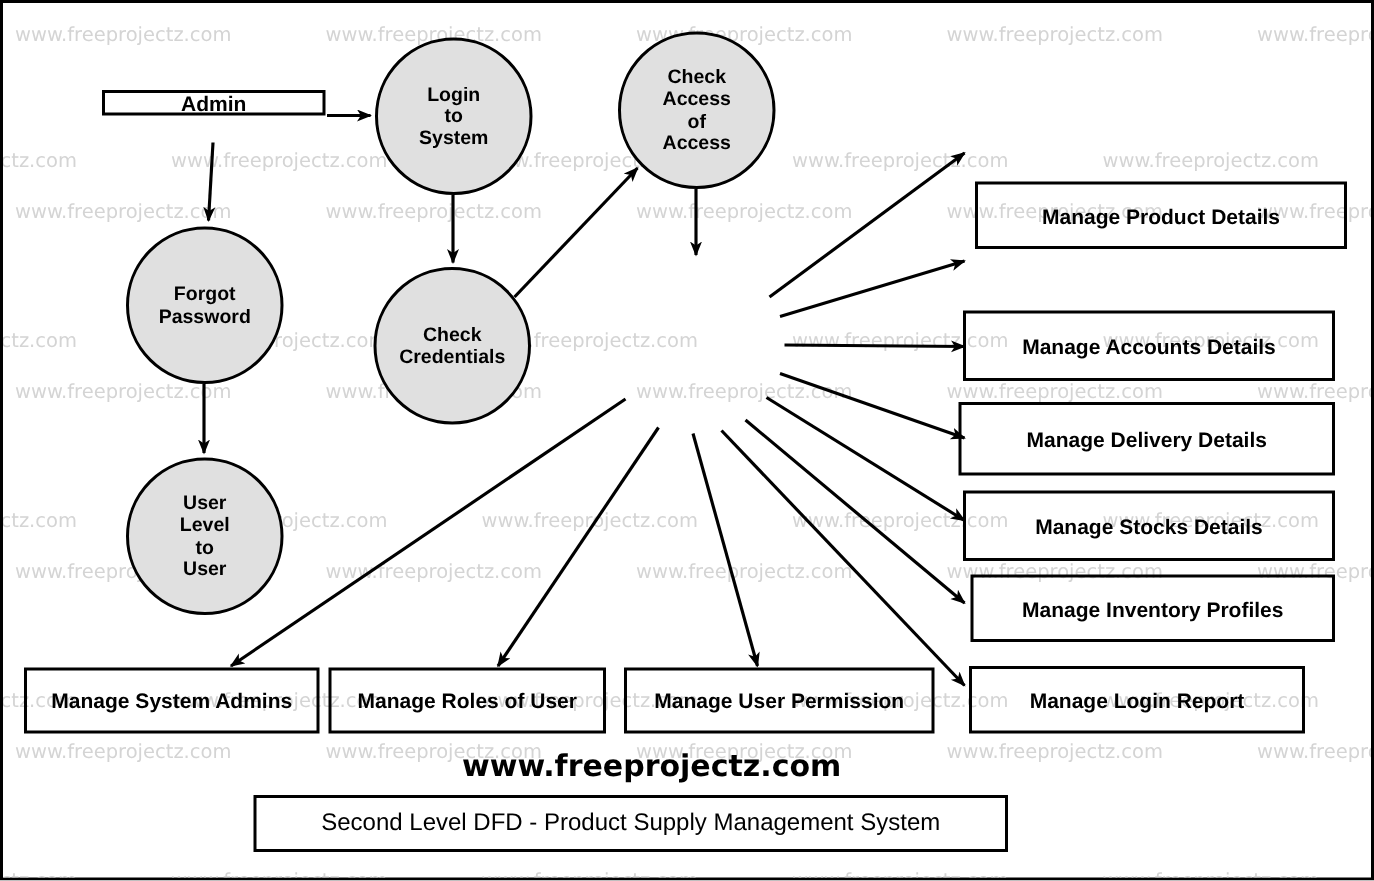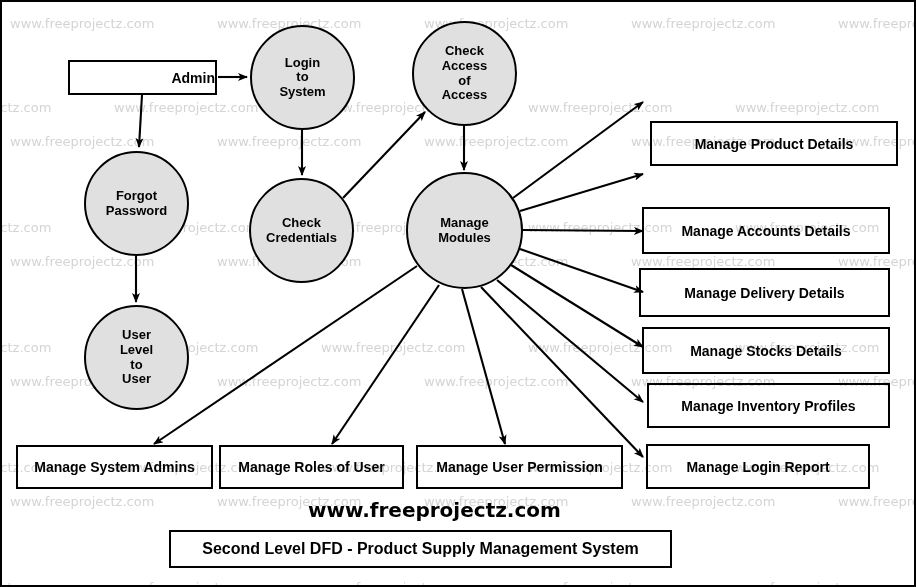--- a/index.html
+++ b/index.html
@@ -17,21 +17,21 @@
   
   #edges{position:absolute;left:0;top:0;z-index:2;}
   
   .node{position:absolute;z-index:3;box-sizing:border-box;
         display:flex;align-items:center;justify-content:center;
         text-align:center;font-weight:bold;color:#000;}
   .circle{border:2.5px solid #000;border-radius:50%;
           background:#e0e0e0;font-size:13px;line-height:1.12;}
   .rect{border:2.5px solid #000;background:transparent;font-size:14px;}
   .titlebox{border:2.5px solid #000;background:transparent;
-            font-size:16px;font-weight:bold;}
+            font-size:16px;font-weight:normal;}
   .brand{position:absolute;z-index:4;font-size:20px;font-weight:bold;
          color:#000;font-family:"DejaVu Sans",sans-serif;
          white-space:nowrap;}
   .lbl{display:block;}
 </style>
 </head>
 <body>
 
 <div id="canvas">
 
@@ -115,21 +115,21 @@
       <line x1="509" y1="263" x2="641" y2="345"></line>
       <line x1="495" y1="278" x2="641" y2="400"></line>
       <line x1="479" y1="285" x2="641" y2="455"></line>
 
       <line x1="415" y1="264" x2="152" y2="442"></line>
       <line x1="437" y1="283" x2="330" y2="442"></line>
       <line x1="460" y1="287" x2="503" y2="442"></line>
     </g>
   </svg>
 
-  <div class="node rect" style="left:66px;top:58px;width:149px;height:35px;justify-content:flex-end;">
+  <div class="node rect" style="left:66px;top:58px;width:149px;height:17px;">
     <span class="lbl">Admin</span>
   </div>
 
   <div class="node circle" style="left:248px;top:23px;width:105px;height:105px;">
     <div>
       <span class="lbl">Login</span>
       <span class="lbl">to</span>
       <span class="lbl">System</span>
     </div>
   </div>
@@ -159,26 +159,20 @@
 
   <div class="node circle" style="left:82px;top:303px;width:105px;height:105px;">
     <div>
       <span class="lbl">User</span>
       <span class="lbl">Level</span>
       <span class="lbl">to</span>
       <span class="lbl">User</span>
     </div>
   </div>
 
-  <div class="node circle" style="left:404px;top:170px;width:117px;height:117px;">
-    <div>
-      <span class="lbl">Manage</span>
-      <span class="lbl">Modules</span>
-    </div>
-  </div>
 
   <div class="node rect" style="left:648px;top:85px;width:248px;height:45px;margin-top:34px;">
     <span class="lbl">Manage Product Details</span>
   </div>
   <div class="node rect" style="left:640px;top:205px;width:248px;height:47px;">
     <span class="lbl">Manage Accounts Details</span>
   </div>
   <div class="node rect" style="left:637px;top:266px;width:251px;height:49px;">
     <span class="lbl">Manage Delivery Details</span>
   </div>

